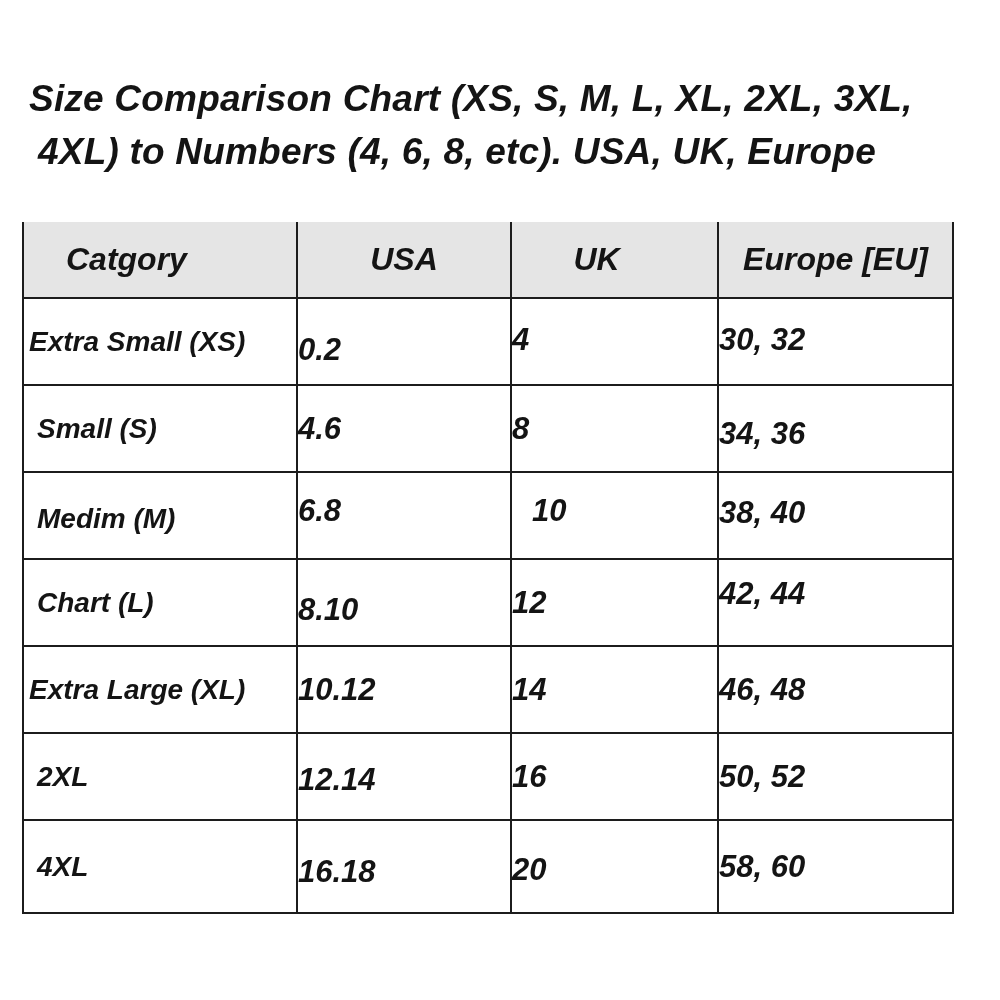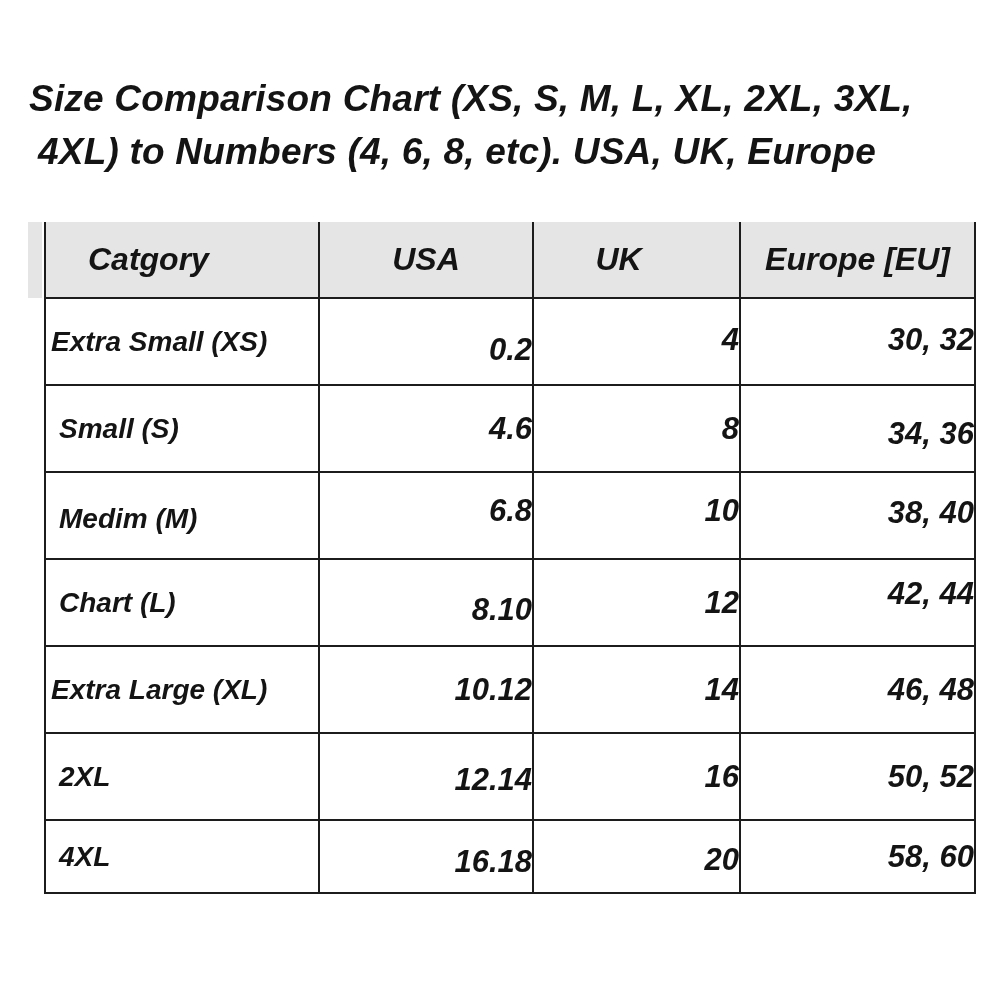--- a/index.html
+++ b/index.html
@@ -17,36 +17,36 @@
   .page-title{
     position:absolute;left:29px;top:72px;width:950px;
     font-size:37px;line-height:53px;letter-spacing:0.2px;
   }
   .page-title .line2{padding-left:9px;}
   .header-sliver{
     position:absolute;left:28px;top:222px;width:14px;height:76px;
     background:var(--header-bg);
   }
   table.size-table{
-    position:absolute;left:44px;top:222px;width:930px;
+    position:absolute;left:22px;top:222px;width:930px;
     border-collapse:collapse;table-layout:fixed;
   }
   col.c1{width:274px;} col.c2{width:214px;} col.c3{width:207px;} col.c4{width:235px;}
   th,td{
     border:2px solid var(--border-color);
     padding:0;vertical-align:middle;white-space:nowrap;
     font-style:italic;font-weight:bold;
   }
   thead th{border-top:none;background:var(--header-bg);height:76px;font-size:32px;}
   thead th:first-child{text-align:left;padding-left:42px;}
   thead th .v{display:inline-block;}
   thead th:nth-child(3) .v{transform:translateX(-18px);}
   tbody tr{height:87px;}
-  tbody tr:last-child{height:73px;padding-left:46px;}
-  td{font-size:31px;text-align:right;}
+  tbody tr:last-child{height:93px;padding-left:46px;}
+  td{font-size:31px;text-align:left;}
   td.cat{font-size:28px;text-align:left;padding-left:13px;}
   tbody tr:nth-child(1) td.cat, tbody tr:nth-child(5) td.cat{padding-left:5px;}
   td .v{display:inline-block;}
   
   tbody tr:nth-child(1) td:nth-child(2) .v{transform:translateY(8px);}
   tbody tr:nth-child(1) td:nth-child(3) .v{transform:translateY(-2px);}
   tbody tr:nth-child(1) td:nth-child(4) .v{transform:translateY(-2px);}
   tbody tr:nth-child(2) td:nth-child(4) .v{transform:translateY(5px);}
   tbody tr:nth-child(3) td:nth-child(1) .v{transform:translateY(3px);}
   tbody tr:nth-child(3) td:nth-child(2) .v{transform:translateY(-5px);}

